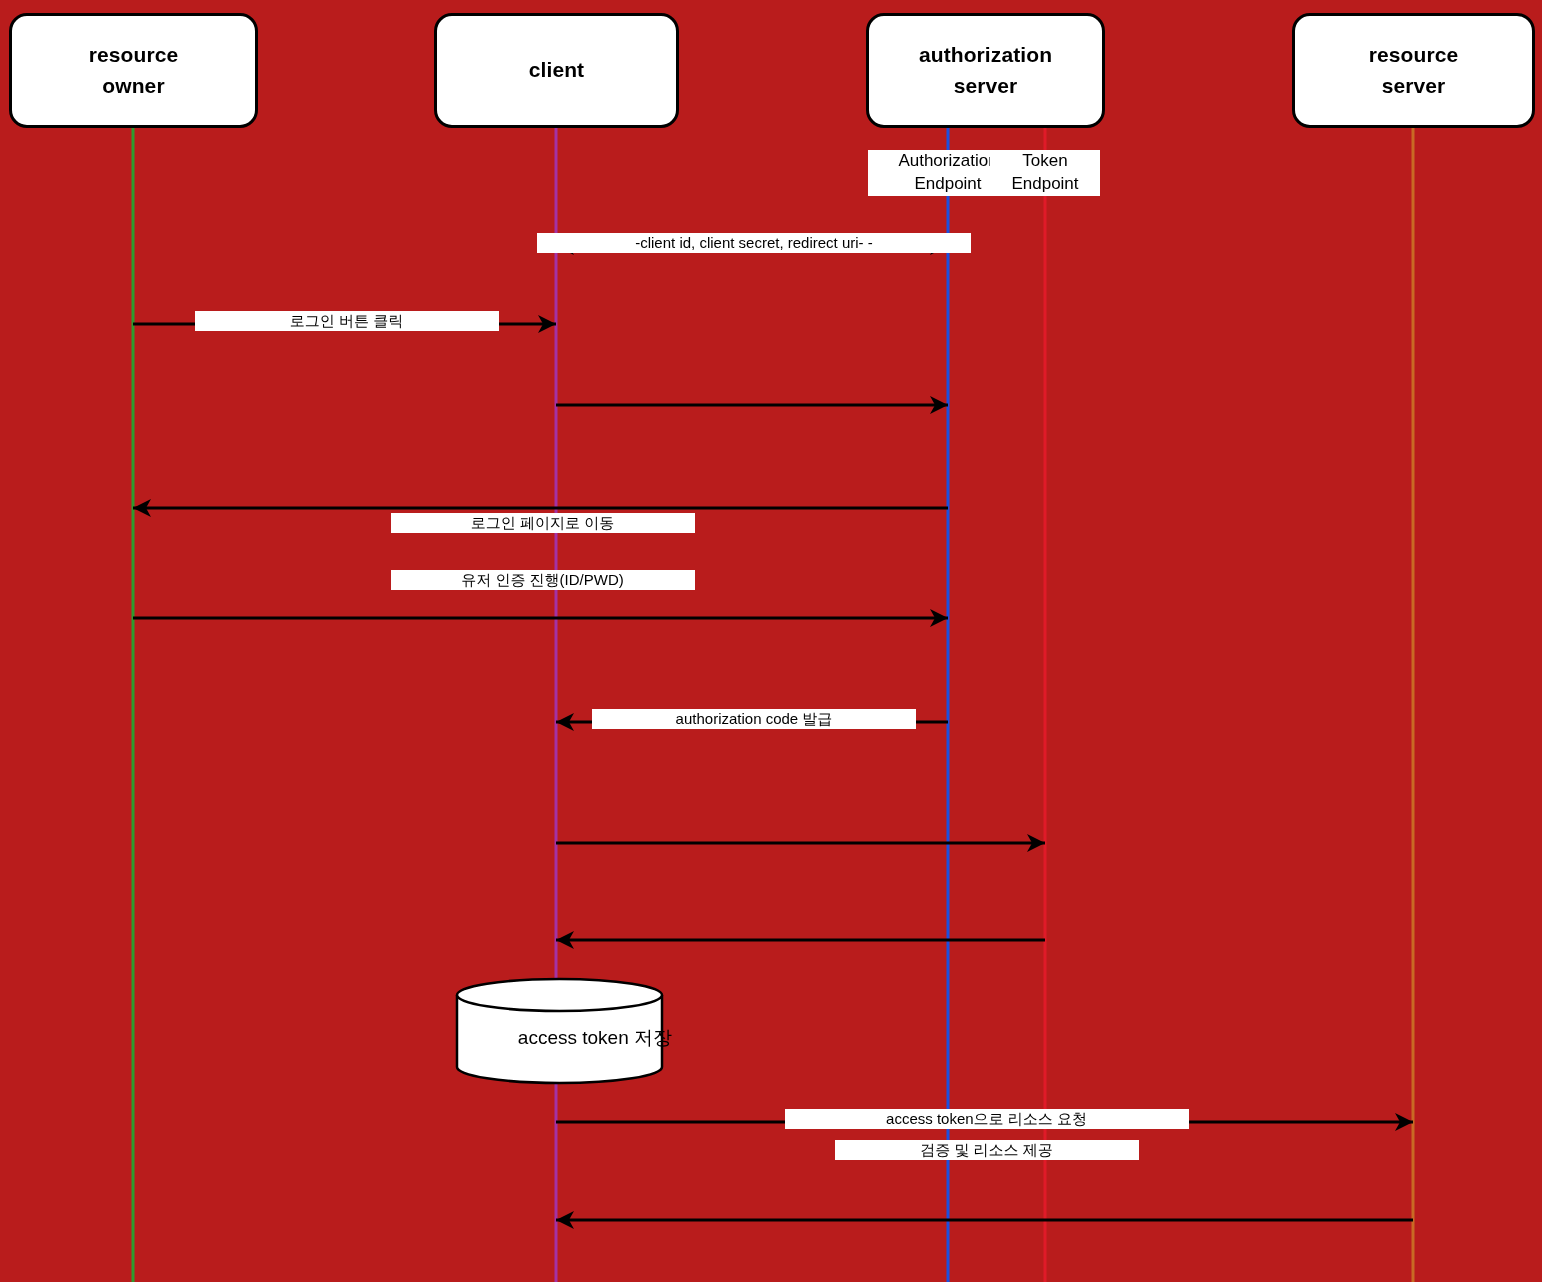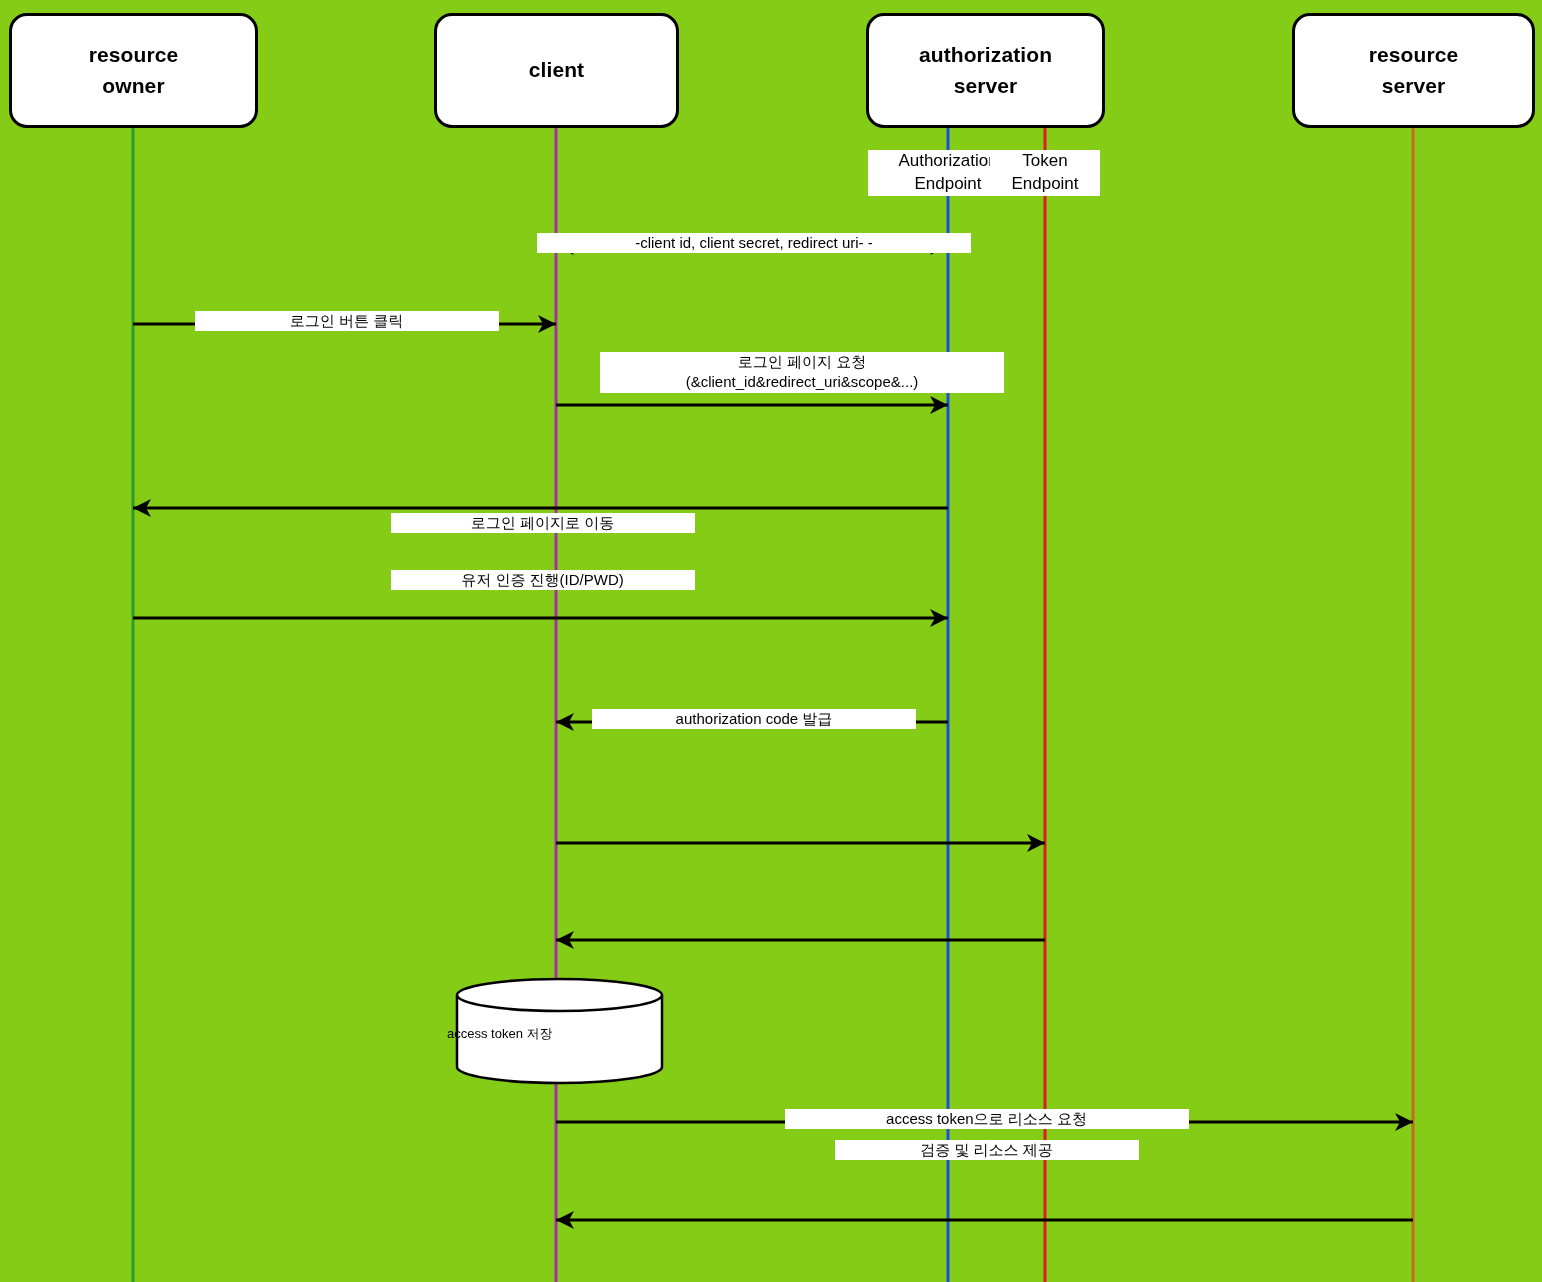--- a/index.html
+++ b/index.html
@@ -10,21 +10,21 @@
   }
   body {
     font-family: "Liberation Sans", "DejaVu Sans", sans-serif;
     color: #000000;
   }
   #diagram {
     position: relative;
     width: 1542px;
     height: 1282px;
     overflow: hidden;
-    background: #84cc16;
+    background: #b91c1c;
   }
   svg.layer {
     position: absolute;
     left: 0;
     top: 0;
     width: 1542px;
     height: 1282px;
     pointer-events: none;
   }
   .participant-box {
@@ -56,22 +56,22 @@
     text-align: center;
     font-size: 15px;
     line-height: 1.35;
     background: #ffffff;
     color: #000000;
     white-space: pre-line;
     padding: 0 2px;
   }
   .db-label {
     position: absolute;
-    text-align: left;
-    font-size: 13px;
+    text-align: right;
+    font-size: 19px;
     color: #000000;
     white-space: nowrap;
   }
 </style>
 </head>
 <body>
 
 <div id="diagram">
 
   <svg class="layer" id="vector-layer" viewBox="0 0 1542 1282">
@@ -140,21 +140,20 @@
   </div>
   <div class="participant-box" id="p-3" style="left: 1292px; top: 13px; width: 243px; height: 115px;">
     <span>resource<br>server</span>
   </div>
 
   <div class="endpoint-label" id="e-0" style="width: 160px; left: 868px; top: 150px;">Authorization<br>Endpoint</div>
   <div class="endpoint-label" id="e-1" style="width: 110px; left: 990px; top: 150px;">Token<br>Endpoint</div>
 
   <div class="msg-label" id="m-0" style="width: 430px; left: 537px; top: 233px;">-client id, client secret, redirect uri- -</div>
   <div class="msg-label" id="m-1" style="width: 300px; left: 194.5px; top: 311px;">로그인 버튼 클릭</div>
-  <div class="msg-label" id="m-2" style="width: 400px; left: 600px; top: 352px;">로그인 페이지 요청<br>(&amp;client_id&amp;redirect_uri&amp;scope&amp;...)</div>
   <div class="msg-label" id="m-3" style="width: 300px; left: 390.5px; top: 513px;">로그인 페이지로 이동</div>
   <div class="msg-label" id="m-4" style="width: 300px; left: 390.5px; top: 570px;">유저 인증 진행(ID/PWD)</div>
   <div class="msg-label" id="m-5" style="width: 320px; left: 592px; top: 709px;">authorization code 발급</div>
   <div class="msg-label" id="m-8" style="width: 400px; left: 784.5px; top: 1109px;">access token으로 리소스 요청</div>
   <div class="msg-label" id="m-9" style="width: 300px; left: 834.5px; top: 1140px;">검증 및 리소스 제공</div>
 
   <div class="db-label" id="store-label" style="width: 225px; left: 447px; top: 1025px;">access token 저장</div>
 
 </div>
 

